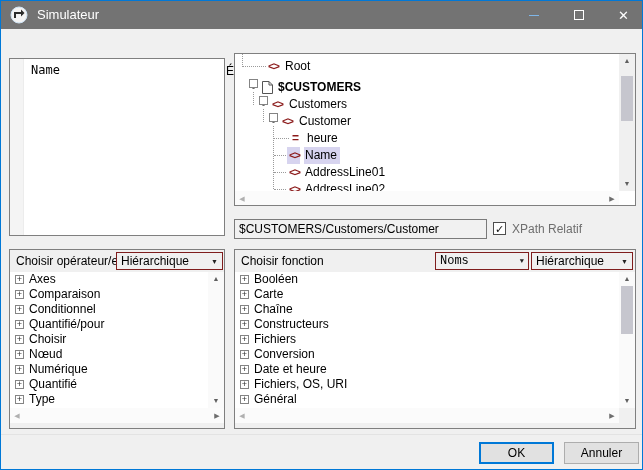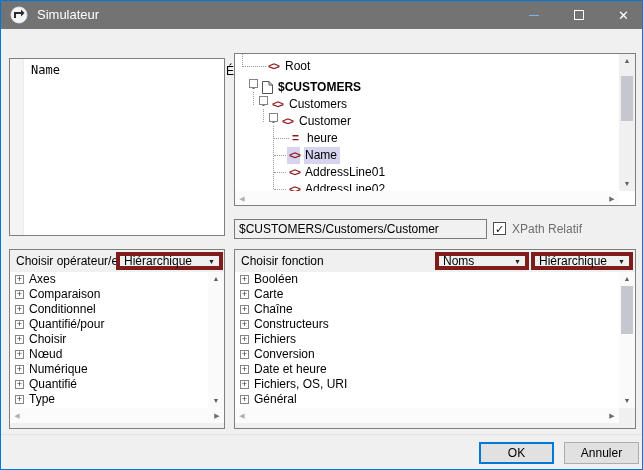--- a/index.html
+++ b/index.html
@@ -64,21 +64,21 @@
   .xpath-input { position:absolute; left:233px; top:218px; width:253px; height:20px; background:#f1f1f1;
     border:1px solid #7a7a7a; font-family:"Liberation Sans", sans-serif; font-size:12px; padding:0 4px; color:#000; }
   .xp-check { position:absolute; left:492px; top:221px; width:13px; height:13px; background:#fff;
     border:1px solid #4d4d4d; font-size:11px; line-height:12px; text-align:center; color:#111; }
   .xp-label { position:absolute; left:511px; top:221px; color:#6e6e6e; }
   
   .ops-panel { left:8px; top:248px; width:216px; height:180px; background:#f0f0f0; }
   .fns-panel { left:233px; top:248px; width:402px; height:180px; background:#f0f0f0; }
   .panel-header { position:absolute; left:0; top:0; width:100%; height:22px; background:#f0f0f0; }
   .panel-title { position:absolute; left:6px; top:4px; white-space:nowrap; overflow:hidden; }
-  .combo { position:absolute; top:2px; height:18px; background:#f0f0f0; border:4px solid #7f1d1d;
+  .combo { position:absolute; top:2px; height:18px; background:#f0f0f0; border:1px solid #7f1d1d;
     display:flex; align-items:center; justify-content:space-between; padding:0 4px; }
   .combo .arrow { font-size:7px; color:#222; }
   .listbox { position:absolute; left:0; top:22px; background:#fff; overflow:hidden; }
   .lrow { height:15px; display:flex; align-items:center; padding-left:5px; }
   .lrow .expander { position:static; flex:0 0 9px; margin-right:5px; }
   .lrow .llabel { line-height:15px; white-space:nowrap; }
   
   .footer-sep { position:absolute; left:0; top:433px; width:100%; height:1px; background:#e3e3e3; }
   .btn { position:absolute; top:441px; width:75px; height:22px; background:#e1e1e1; border:1px solid #adadad;
     font-size:12px; text-align:center; line-height:19px; font-family:"Liberation Sans", sans-serif; }
@@ -275,21 +275,21 @@
     </div>
     <div class="hscroll" style="top:158px; width:214px; background:#fbfbfb;">
       <span class="hsb-arrow dim" style="left:0;">◀</span>
       <span class="hsb-arrow dark" style="right:0;">▶</span>
     </div>
   </div>
 
   <div class="panel fns-panel">
     <div class="panel-header">
       <span class="panel-title">Choisir fonction</span>
-      <div class="combo" style="left:200px; width:94px;">
+      <div class="combo" style="left:200px; width:94px;font-family:Liberation Mono, monospace;">
         <span>Noms</span>
         <span class="arrow">▼</span>
       </div>
       <div class="combo" style="left:296px; width:102px;">
         <span>Hiérarchique</span>
         <span class="arrow">▼</span>
       </div>
     </div>
     <div class="listbox" style="width:384px; height:136px;">
       <div class="lrow">

